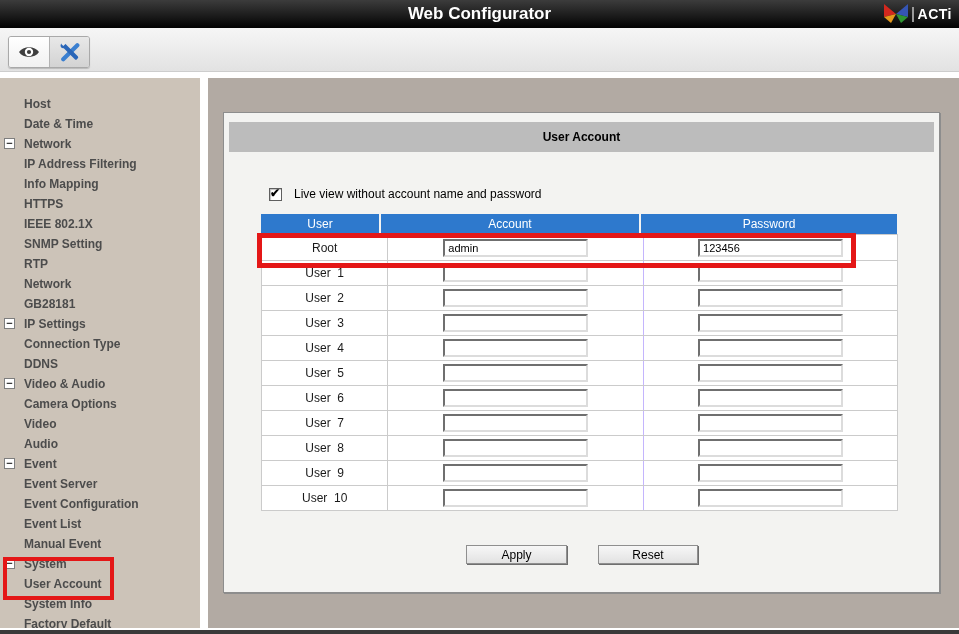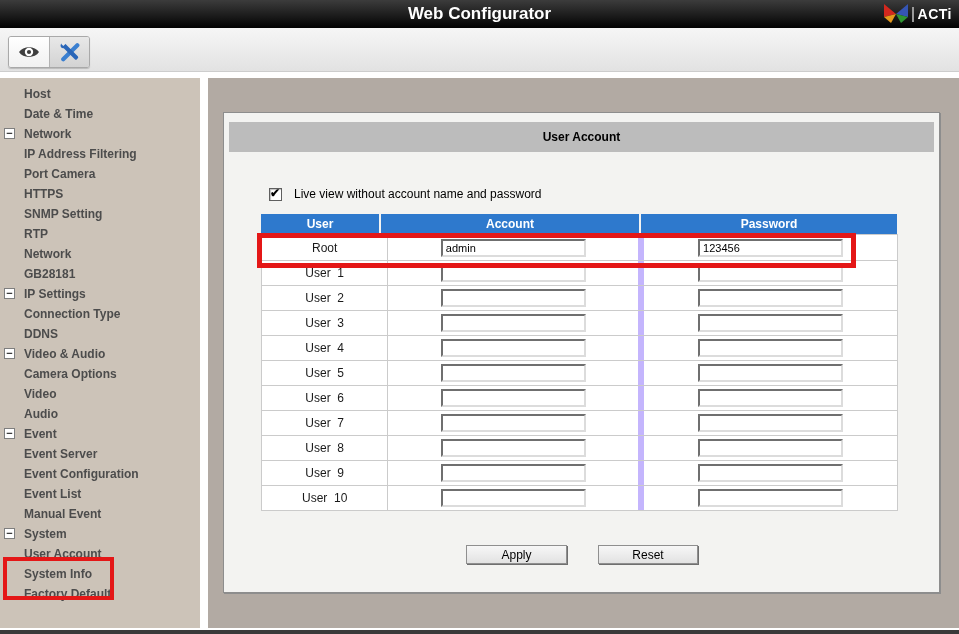--- a/index.html
+++ b/index.html
@@ -23,21 +23,21 @@
     background:linear-gradient(#f6f6f6,#e2e2e2); border-bottom:1px solid #cdcdcd; }
   .btn-group { position:absolute; left:8px; top:8px; display:flex;
     border:1px solid #a9a9a9; border-radius:3px; overflow:hidden;
     box-shadow:0 1px 1px rgba(0,0,0,.18); }
   .tb-btn { width:40px; height:30px; display:flex; align-items:center; justify-content:center;
     background:linear-gradient(#ffffff,#f1f1f1); border:0; cursor:pointer; }
   .tb-btn.active { background:linear-gradient(#e8e8e8,#d3d3d3); border-left:1px solid #b3b3b3; }
 
   
   .sidebar { position:absolute; left:0; top:78px; width:200px; height:550px;
-    background:#ccc3b8; overflow:hidden; padding-top:6px; }
+    background:#ccc3b8; overflow:hidden; padding-top:16px; }
   .side-item { position:relative; height:20px; line-height:20px; padding-left:24px;
     font-size:12px; font-weight:bold; color:#4c4c4c; white-space:nowrap; cursor:pointer; }
   .minus { position:absolute; left:4px; top:4px; width:11px; height:11px;
     background:#fff; border:1px solid #7e7e7e; color:#333;
     font-size:11px; line-height:8px; text-align:center; cursor:pointer; }
 
   .content { position:absolute; left:208px; top:78px; width:751px; height:550px;
     background:#b2aaa3; }
 
   .panel { position:absolute; left:15px; top:34px; width:717px; height:481px;
@@ -49,30 +49,30 @@
   .chk-row { position:absolute; left:45px; top:74px; display:flex; align-items:center; }
   .checkbox { width:13px; height:13px; background:#fff; border:1px solid #5f5f5f;
     box-shadow:inset 1px 1px 1px rgba(0,0,0,.25); position:relative; cursor:pointer; }
   .checkbox .check-glyph { position:absolute; left:0px; top:-3px; font-size:12px;
     font-weight:bold; color:#000; }
   .chk-label { margin-left:12px; font-size:12px; color:#000; }
 
   
   .utable { position:absolute; left:37px; top:101px; width:637px; }
   .uhead { display:flex; height:20px; background:#f3f3f1; }
-  .uhead .hcell { background:#2e79cd; color:#fff; font-size:12px; font-weight:bold;
+  .uhead .hcell { background:#2e79cd; color:#fff; font-size:12px; font-weight:normal;
     text-align:center; line-height:20px; }
   .uhead .h0 { width:118px; } .uhead .h1 { width:258px; margin-left:2px; }
   .uhead .h2 { width:256px; margin-left:2px; }
   .ubody { border:1px solid #cbcbcb; background:#fff; }
   .urow { display:flex; height:25px; background:#fff; }
   .urow + .urow { border-top:1px solid #cbcbcb; }
   .c-user { width:128px; border-right:1px solid #cbcbcb; display:flex; align-items:center;
     justify-content:center; font-size:12px; color:#1a1a1a; white-space:pre; }
-  .c-in { width:259px; border-right:6px solid #c4b5fd; display:flex; align-items:center;
+  .c-in { width:259px; border-right:1px solid #c4b5fd; display:flex; align-items:center;
     justify-content:center; }
   .c-in.last { width:256px; border-right:none; }
   .cell-input { width:145px; height:18px; background:#fff; border:2px solid;
     border-color:#6f6f6f #dcdcdc #dcdcdc #6f6f6f; padding:0 3px;
     font:11px "Liberation Sans", sans-serif; color:#000; }
 
   
   .push-btn { position:absolute; height:19px; font-size:12px; color:#000;
     font-family:"Liberation Sans", sans-serif;
     background:linear-gradient(#f7f7f7,#e2e2e2); border:1px solid #8f8f8f;
@@ -130,22 +130,23 @@
       </span>
     </button>
   </div>
 </div>
 
 <div class="sidebar" id="sidebar">
     <div class="side-item"><span>Host</span></div>
     <div class="side-item"><span>Date &amp; Time</span></div>
     <div class="side-item"><span class="minus">−</span><span>Network</span></div>
     <div class="side-item"><span>IP Address Filtering</span></div>
-    <div class="side-item"><span>Port Camera</span></div>
+    <div class="side-item"><span>Info Mapping</span></div>
     <div class="side-item"><span>HTTPS</span></div>
+    <div class="side-item"><span>IEEE 802.1X</span></div>
     <div class="side-item"><span>SNMP Setting</span></div>
     <div class="side-item"><span>RTP</span></div>
     <div class="side-item"><span>Network</span></div>
     <div class="side-item"><span>GB28181</span></div>
     <div class="side-item"><span class="minus">−</span><span>IP Settings</span></div>
     <div class="side-item"><span>Connection Type</span></div>
     <div class="side-item"><span>DDNS</span></div>
     <div class="side-item"><span class="minus">−</span><span>Video &amp; Audio</span></div>
     <div class="side-item"><span>Camera Options</span></div>
     <div class="side-item"><span>Video</span></div>

